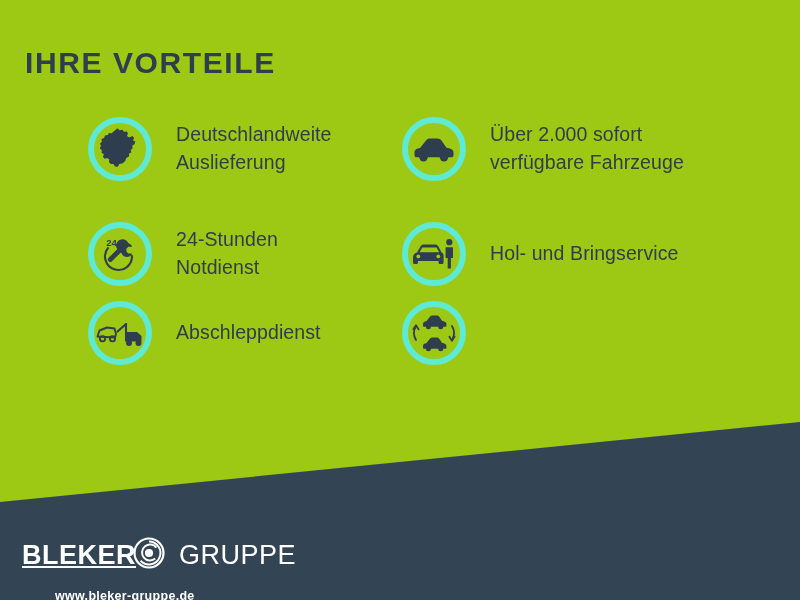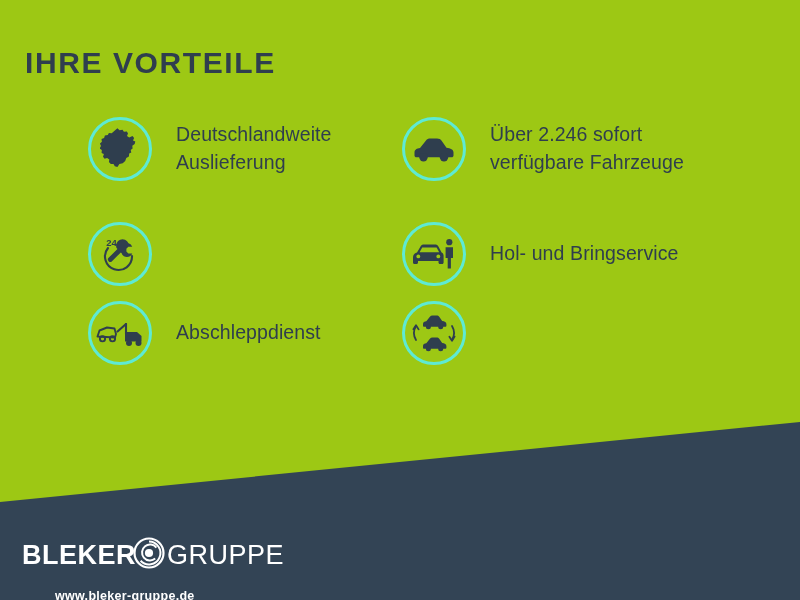--- a/index.html
+++ b/index.html
@@ -72,21 +72,21 @@
     height: 72px;
   }
   .benefit-item.r0 { top: 0px; }
   .benefit-item.r1 { top: 105px; }
   .benefit-item.r2 { top: 184px; }
 
   .icon-circle {
     flex: 0 0 auto;
     width: 64px;
     height: 64px;
-    border: 3px solid #5eead4;
+    border: 6px solid #5eead4;
     border-radius: 50%;
     position: relative;
     display: flex;
     align-items: center;
     justify-content: center;
   }
   .icon-circle svg { display: block; }
 
   .benefit-label {
     color: #2F3E4E;
@@ -110,27 +110,29 @@
     align-items: center;
     height: 30px;
   }
 
   .logo-bold {
     color: #FFFFFF;
     font-size: 27px;
     font-weight: bold;
     letter-spacing: 0.5px;
     line-height: 1;
+    text-decoration: underline;
   }
   .logo-light {
     color: #FFFFFF;
     font-size: 27px;
     font-weight: 300;
     letter-spacing: 0.5px;
     line-height: 1;
+    margin-left: 12px;
   }
   #logo-mark {
     margin: 0 1px 0 -4px;
   }
 
   #logo-url {
     color: #FFFFFF;
     font-size: 12.5px;
     font-weight: bold;
     letter-spacing: 0.3px;
@@ -167,20 +169,22 @@
 
             <path d="M11 17 A 13.5 13.5 0 1 0 35 25" fill="none" stroke="#2F3E4E" stroke-width="2.1" stroke-linecap="round"></path>
 
             <g transform="rotate(45 23 23)">
               <path fill="#2F3E4E" d="M20.2 8.6 a6.2 6.2 0 0 1 5.6 0 l-3.0 3.0 0 3.0 2.1 2.1 3.0 0 3.0-3.0 a6.2 6.2 0 0 1-8.1 8.1 l-0.1-0.2 -1.4 0 0 13.6 a2.6 2.6 0 0 1-5.2 0 l0-13.6 -1.4 0 a6.2 6.2 0 0 1 5.5-12.8 z" transform="translate(1.2,0) scale(0.92) translate(1.8,1.5)"></path>
             </g>
 
             <text x="14.5" y="14.5" font-family="Liberation Sans, sans-serif" font-size="9.5" font-weight="bold" fill="#2F3E4E" text-anchor="middle">24</text>
           </svg>
         </div>
+        <div class="benefit-label">24-Stunden
+Notdienst</div>
       </div>
 
       <div class="benefit-item r2">
         <div class="icon-circle">
           <svg width="48" height="34" viewBox="0 0 48 34" aria-hidden="true">
 
             <g fill="none" stroke="#2F3E4E" stroke-width="1.9" stroke-linejoin="round">
               <path d="M1.5 20.5 L3.5 14.5 L11 11.5 L18.5 12.5 L20 18 L19 21.5 Z"></path>
             </g>
             <circle cx="6.5" cy="22.8" r="2.6" fill="none" stroke="#2F3E4E" stroke-width="1.9"></circle>
@@ -202,21 +206,21 @@
     <div class="benefit-col right">
 
       <div class="benefit-item r0">
         <div class="icon-circle">
           <svg width="44" height="26" viewBox="0 0 44 26" aria-hidden="true">
             <path fill="#2F3E4E" d="M2.5 16.5 C2.5 13.5 5 12.5 8 12 L14 4.5 C15 3.2 16.5 2.6 18.2 2.6 L25 2.6 C27 2.6 28.6 3.4 29.8 5 L34.5 11.8 C38.5 12.4 41.5 13.6 41.5 16.5 L41.5 19.5 C41.5 20.6 40.7 21.3 39.6 21.3 L4.4 21.3 C3.3 21.3 2.5 20.6 2.5 19.5 Z"></path>
             <circle cx="11.5" cy="21.3" r="4.2" fill="#2F3E4E"></circle>
             <circle cx="32" cy="21.3" r="4.2" fill="#2F3E4E"></circle>
           </svg>
         </div>
-        <div class="benefit-label">Über 2.246 sofort
+        <div class="benefit-label">Über 2.000 sofort
 verfügbare Fahrzeuge</div>
       </div>
 
       <div class="benefit-item r1">
         <div class="icon-circle">
           <svg width="46" height="34" viewBox="0 0 46 34" aria-hidden="true">
 
             <path fill="#2F3E4E" d="M2 21 C2 17.5 3.5 16 6 15.4 L9.5 9.5 C10.3 8.2 11.4 7.6 12.9 7.6 L24 7.6 C25.5 7.6 26.6 8.2 27.4 9.5 L30.6 15.4 C32 15.8 32.6 17 32.6 19 L32.6 25.5 C32.6 26.4 32 27 31.1 27 L29 27 C28.1 27 27.5 26.4 27.5 25.5 L27.5 24 L7 24 L7 25.5 C7 26.4 6.4 27 5.5 27 L3.5 27 C2.6 27 2 26.4 2 25.5 Z"></path>
 
             <path fill="#9DC814" d="M11.2 10.6 L25.6 10.6 L28.2 15.2 L8.6 15.2 Z"></path>

